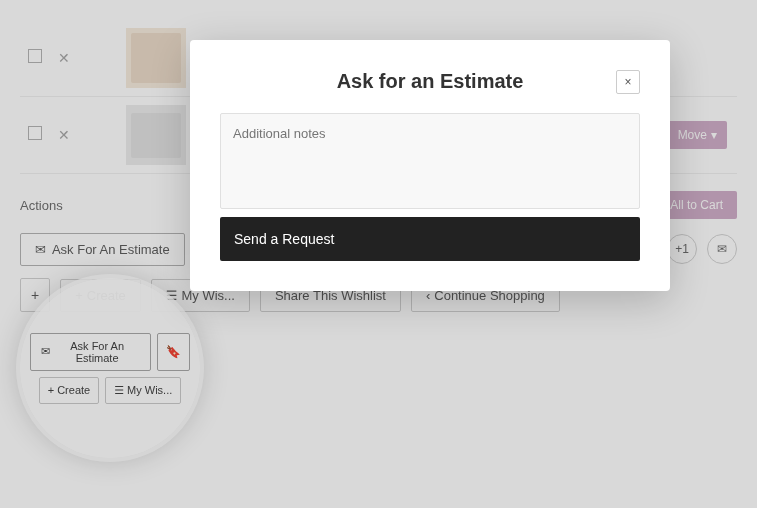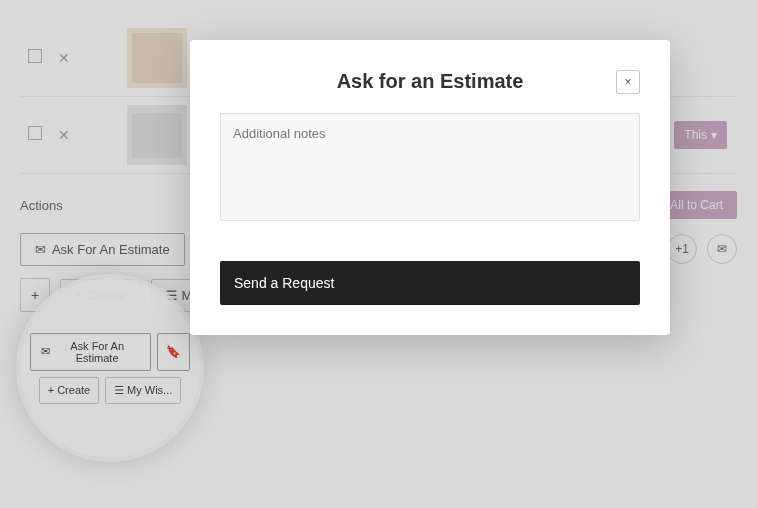--- a/index.html
+++ b/index.html
@@ -403,30 +403,30 @@
       display: flex;
       align-items: center;
       justify-content: center;
       cursor: pointer;
       font-size: 12px;
       color: #555;
     }
 
     .modal-textarea {
       width: 100%;
-      height: 108px;
+      height: 96px;
       border: 1px solid #e0e0e0;
       background: #f8f8f8;
       padding: 12px;
       font-size: 13px;
       color: #999;
       resize: none;
       font-family: inherit;
       border-radius: 2px;
-      margin-bottom: 36px;
+      margin-bottom: 4px;
     }
 
     .modal-submit {
       display: block;
       width: 100%;
       background: #222;
       color: #fff;
       border: none;
       padding: 14px;
       font-size: 14px;
@@ -473,21 +473,21 @@
           <div class="product-img product-img-2">
             <div class="img-placeholder-2"></div>
           </div>
         </td>
         <td></td>
         <td></td>
         <td style="text-align:right; padding-right: 10px;">
           <div style="display:flex; gap:4px; justify-content:flex-end;">
             <button class="btn-to-cart">to Cart</button>
             <button class="btn-move">
-              <span>This</span>
+              <span>Move</span>
               <span>▾</span>
             </button>
           </div>
         </td>
       </tr>
     </tbody>
       </table>
 
     <div class="actions-row">
       <span class="actions-label">Actions</span>

